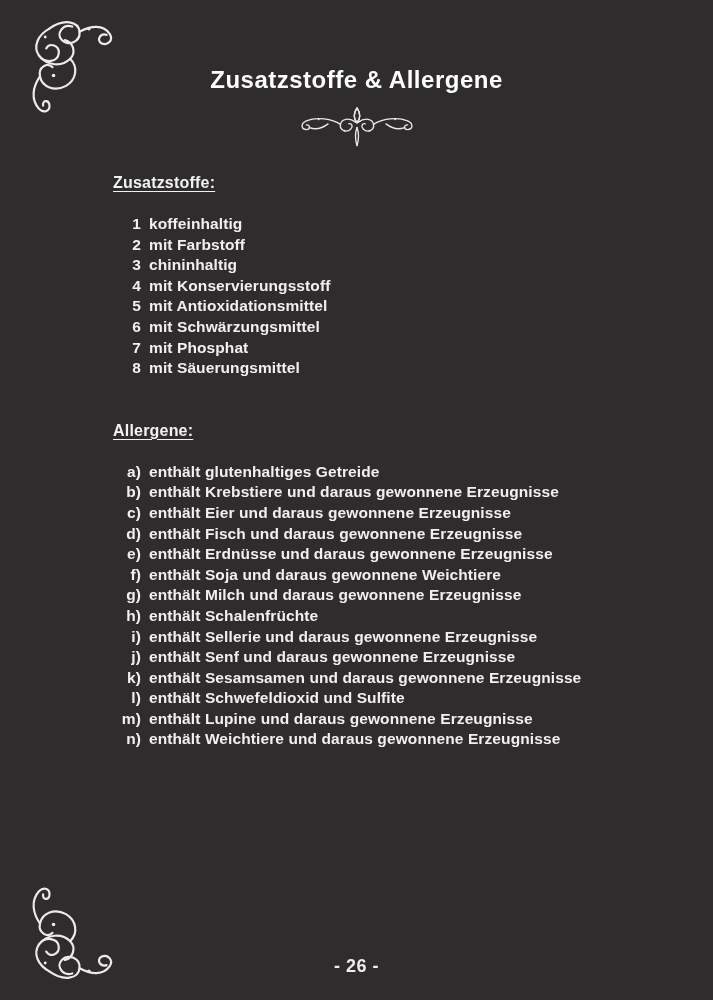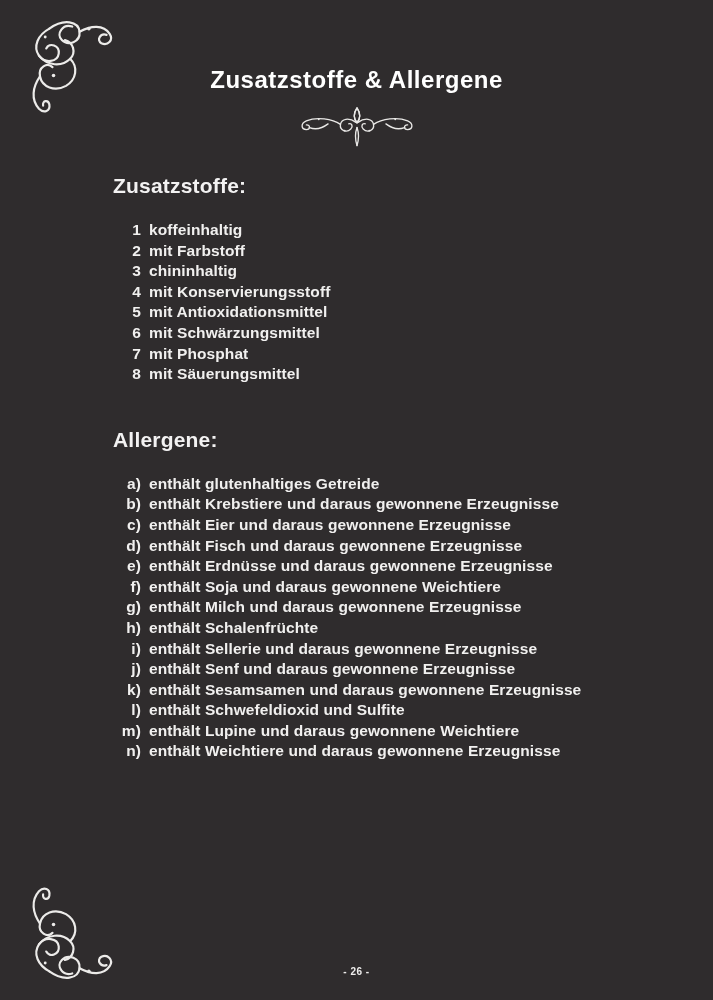--- a/index.html
+++ b/index.html
@@ -26,21 +26,22 @@
     white-space:nowrap;
   }
   .divider{
     position:absolute;top:102px;left:50%;
     transform:translateX(-50%);
     width:124px;height:50px;color:#e9e8e6;
   }
   .divider svg{display:block;width:100%;height:100%;}
   .content{position:absolute;left:113px;top:174px;right:30px;}
   .section-heading{
-    font-size:21px;font-weight:700;
+    font-size:16px;font-weight:700;
+    text-decoration:underline;
     text-decoration-thickness:1.4px;
     text-underline-offset:3px;
     letter-spacing:.2px;
     color:#f3f2f2;
     margin:0;
   }
   .list{margin-top:22px;}
   .row{
     display:flex;
     font-size:15.5px;
@@ -48,21 +49,21 @@
     line-height:20.6px;
     letter-spacing:.1px;
     color:#f1f0ef;
   }
   .marker{width:28px;text-align:right;flex:0 0 28px;}
   .itext{margin-left:8px;white-space:nowrap;}
   .section-allergene{margin-top:43px;}
   .page-number{
     position:absolute;bottom:23px;left:0;width:100%;
     text-align:center;
-    font-size:10px;font-weight:700;
+    font-size:18px;font-weight:700;
     color:#eeedec;letter-spacing:.5px;
   }
 </style>
 </head>
 <body>
 
 <div class="ornament ornament-tl">
   <svg viewBox="0 0 100 100" fill="none" stroke="currentColor" stroke-width="2.1" stroke-linecap="round">
     <path d="M34,16 C48,6 62,9 63,19 C64,29 52,33 46,27 C40,21 47,11 56,14"></path>
     <path d="M63,19 C74,13 86,12 92,21 C96,27 90,33 84,30 C79,27 83,20 89,22"></path>
@@ -193,21 +194,21 @@
         <div class="row">
           <span class="marker">k)</span>
           <span class="itext">enthält Sesamsamen und daraus gewonnene Erzeugnisse</span>
         </div>
         <div class="row">
           <span class="marker">l)</span>
           <span class="itext">enthält Schwefeldioxid und Sulfite</span>
         </div>
         <div class="row">
           <span class="marker">m)</span>
-          <span class="itext">enthält Lupine und daraus gewonnene Weichtiere</span>
+          <span class="itext">enthält Lupine und daraus gewonnene Erzeugnisse</span>
         </div>
         <div class="row">
           <span class="marker">n)</span>
           <span class="itext">enthält Weichtiere und daraus gewonnene Erzeugnisse</span>
         </div>
       </div>
   </div>
 
 </div>
 

